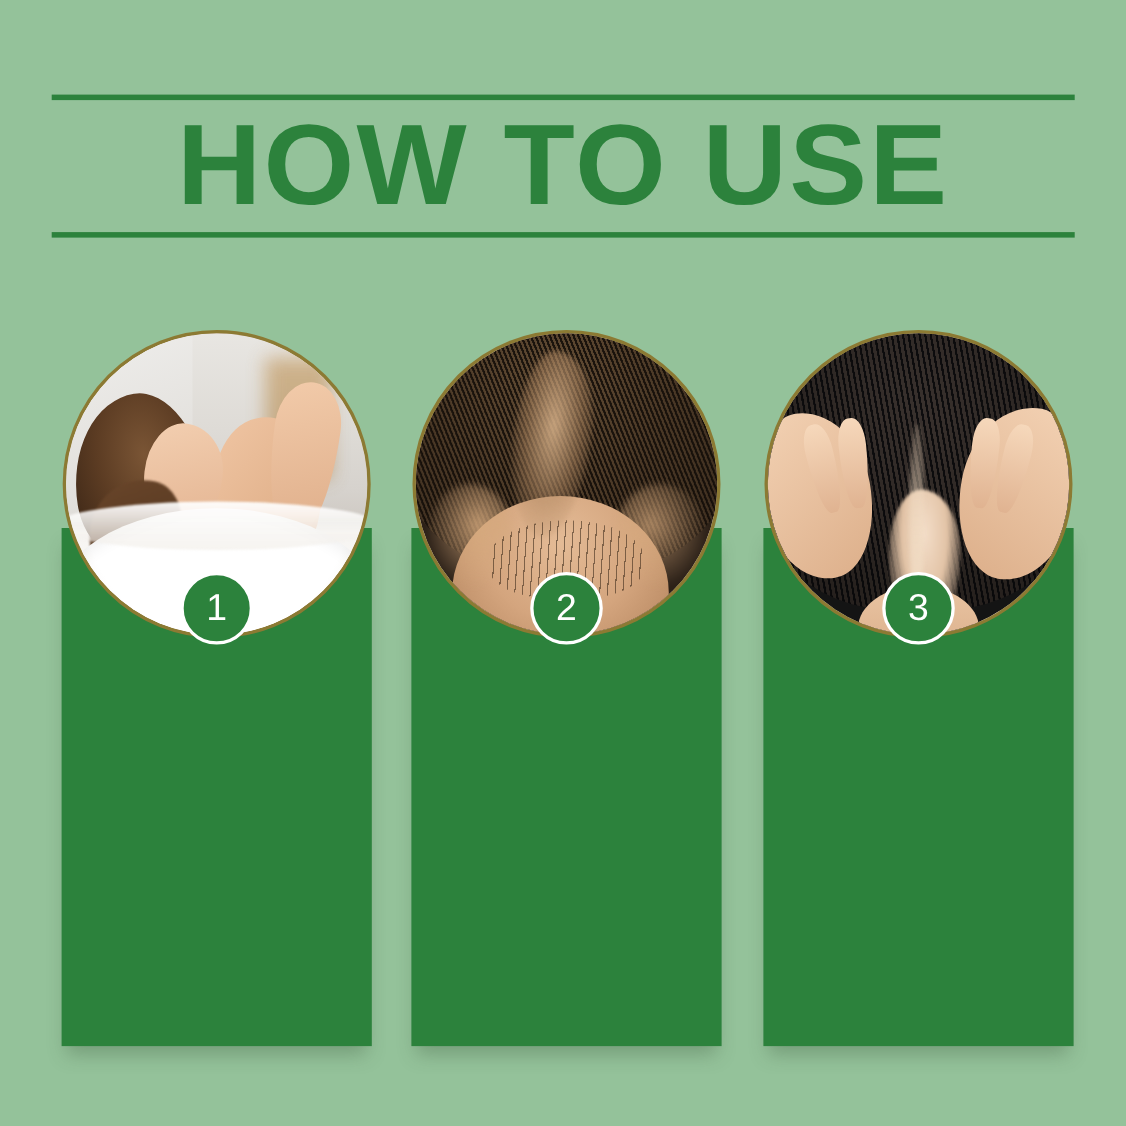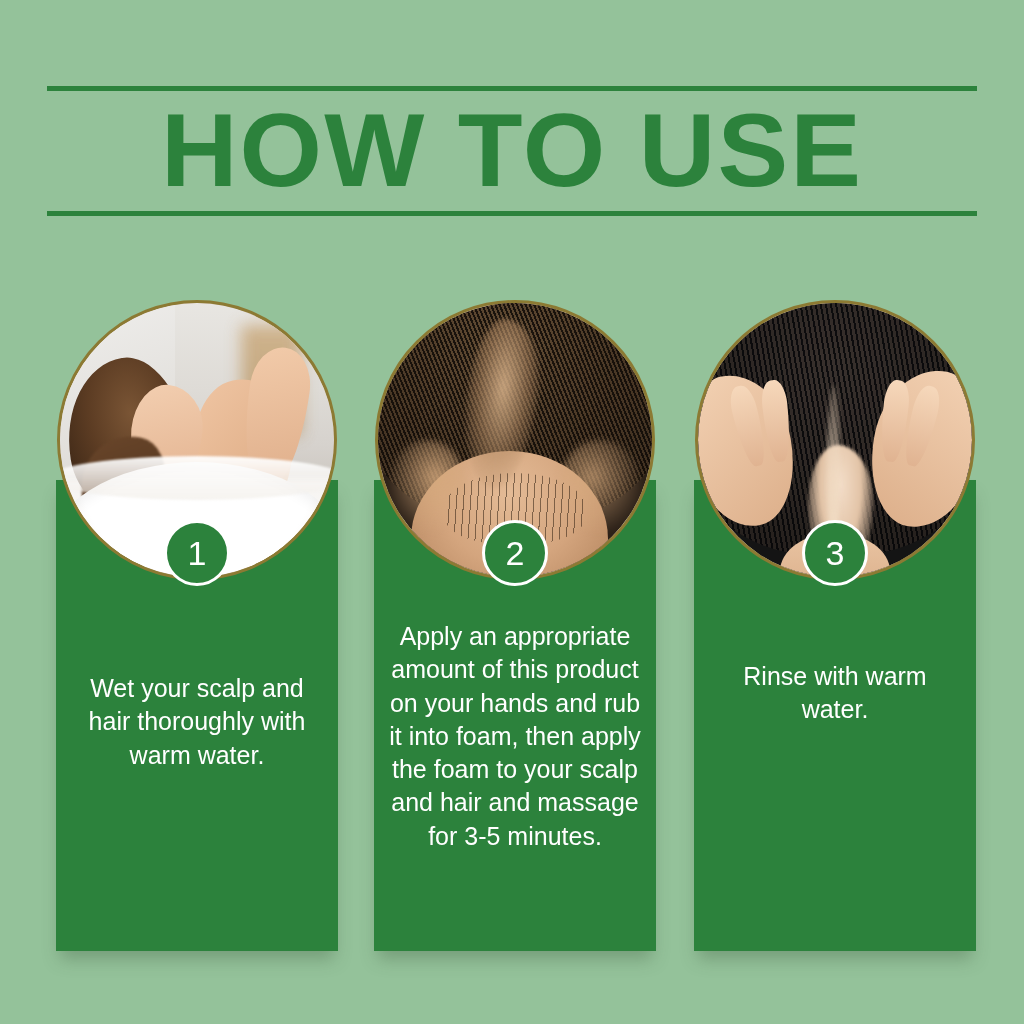--- a/index.html
+++ b/index.html
@@ -222,40 +222,38 @@
         <div class="ph1-hair"></div>
         <div class="ph1-face"></div>
         <div class="ph1-neck"></div>
         <div class="ph1-hair2"></div>
         <div class="ph1-tub"></div>
         <div class="ph1-tubEdge"></div>
       </div>
     </div>
 
     <div class="step-badge">1</div>
-    <div class="step-text" id="text-1">Wet your scalp and hair thoroughly with warm water.</div>
   </div>
 
   <div class="step-card" id="step-2">
     <div class="card-body"></div>
 
     <div class="photo-circle">
       <div class="photo-inner">
         <div class="ph2-bg"></div>
         <div class="ph2-hair"></div>
         <div class="ph2-forehead"></div>
         <div class="ph2-temple-l"></div>
         <div class="ph2-temple-r"></div>
         <div class="ph2-part"></div>
         <div class="ph2-wisps"></div>
       </div>
     </div>
 
     <div class="step-badge">2</div>
-    <div class="step-text" id="text-2">Apply an appropriate amount of this product on your hands and rub it into foam, then apply the foam to your scalp and hair and massage for 3-5 minutes.</div>
   </div>
 
   <div class="step-card" id="step-3">
     <div class="card-body"></div>
 
     <div class="photo-circle">
       <div class="photo-inner">
         <div class="ph3-bg"></div>
         <div class="ph3-hair"></div>
         <div class="ph3-scalp"></div>
@@ -264,16 +262,15 @@
         <div class="ph3-handL"></div>
         <div class="ph3-handR"></div>
         <div class="ph3-fing ph3-f1"></div>
         <div class="ph3-fing ph3-f2"></div>
         <div class="ph3-fing ph3-f3"></div>
         <div class="ph3-fing ph3-f4"></div>
       </div>
     </div>
 
     <div class="step-badge">3</div>
-    <div class="step-text" id="text-3">Rinse with warm water.</div>
   </div>
 
 </div>
 
 </body></html>

